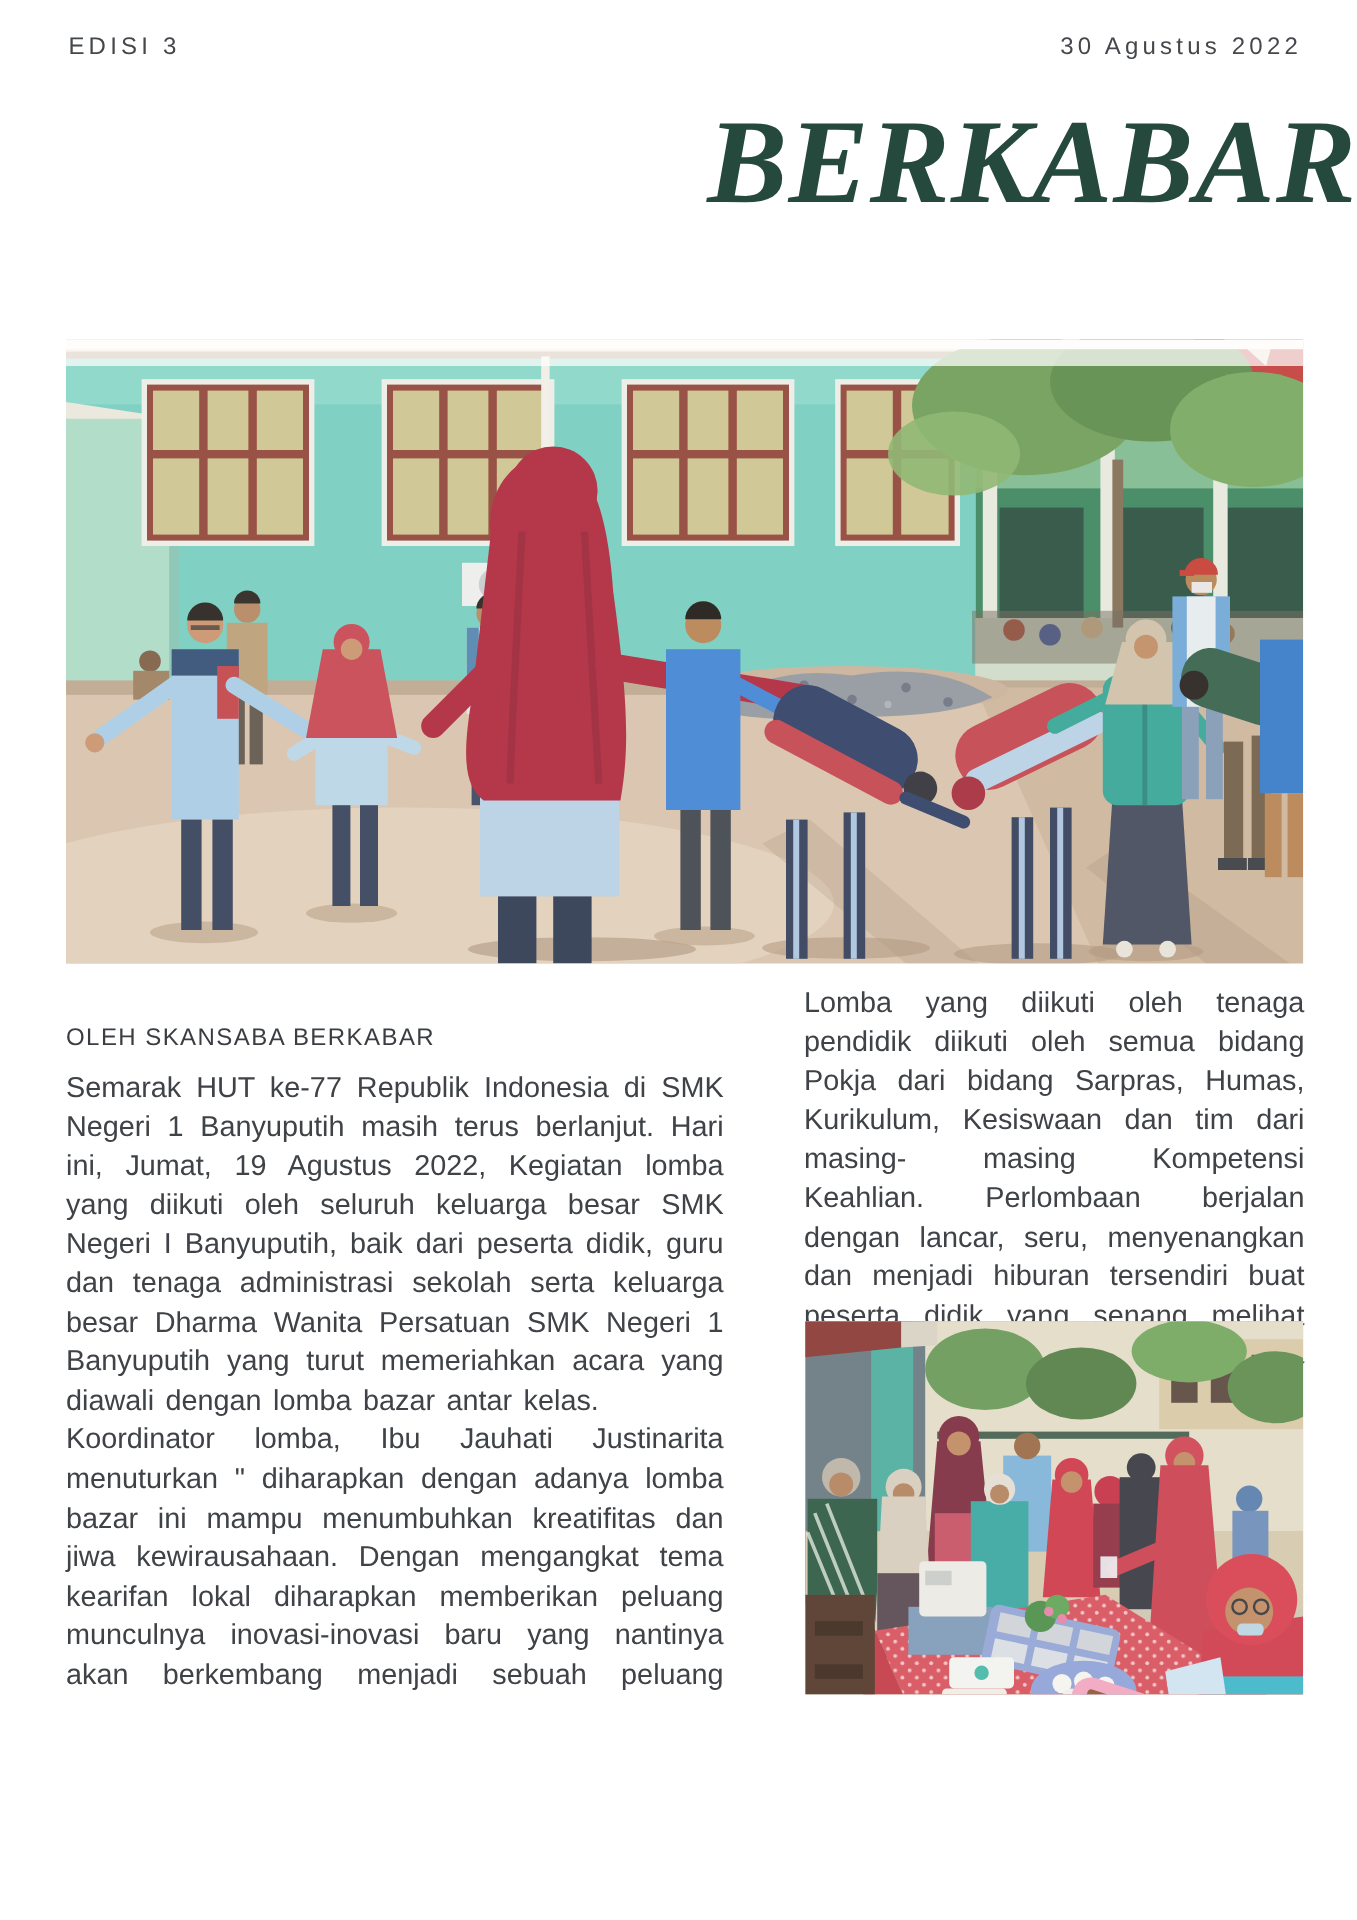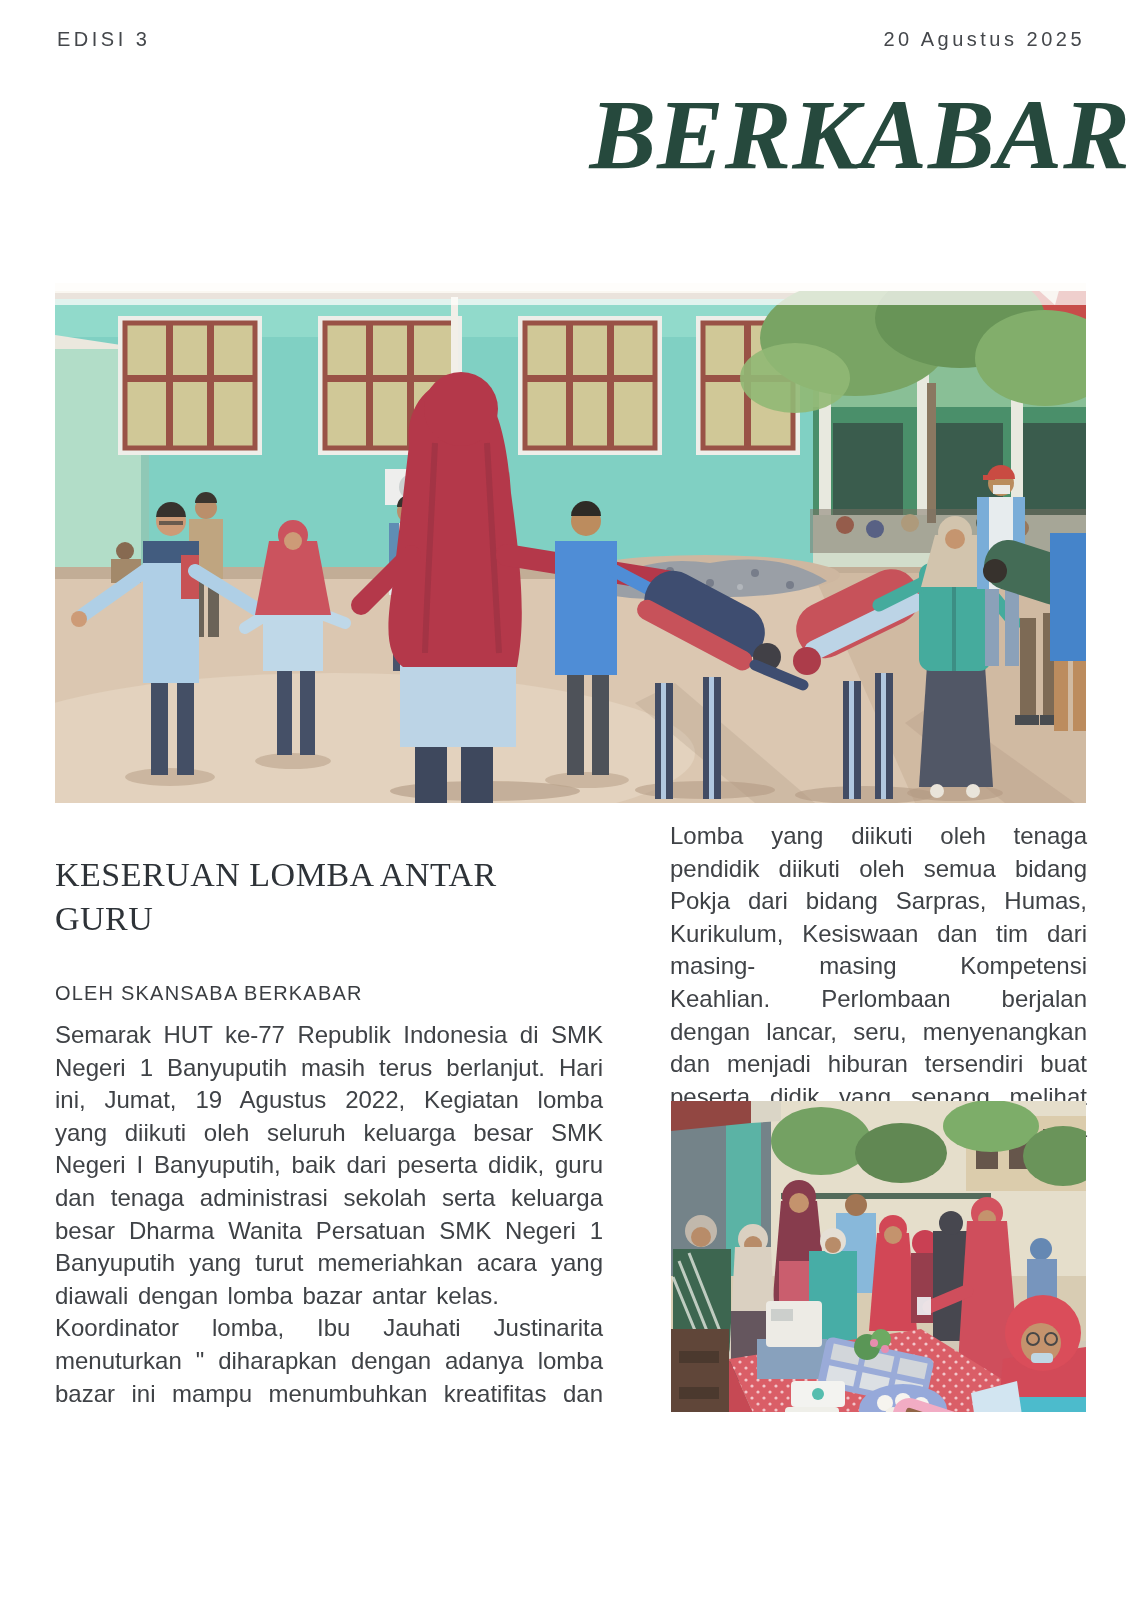--- a/index.html
+++ b/index.html
@@ -77,21 +77,21 @@
     background:var(--divider-gray);
   }
 </style>
 </head>
 <body>
 
 <div class="page">
 
   <div class="meta-row">
     <span class="meta-text">EDISI 3</span>
-    <span class="meta-text">20 Agustus 2025</span>
+    <span class="meta-text">30 Agustus 2022</span>
   </div>
 
   <div class="masthead-title">BERKABAR</div>
 
   <div class="photo-main">
     <svg viewBox="0 0 1031 520" preserveAspectRatio="none">
 
       <rect width="1031" height="520" fill="#efe5d8"></rect>
 
       <rect x="0" y="10" width="758" height="10" fill="#a98f77"></rect>
@@ -338,21 +338,20 @@
       </g>
 
       <rect x="0" y="0" width="1031" height="22" fill="#ffffff" opacity="0.75"></rect>
       <rect x="0" y="0" width="1031" height="8" fill="#ffffff"></rect>
       <rect x="0" y="0" width="1031" height="520" fill="#ffffff" opacity="0.06"></rect>
       <rect x="0" y="0" width="1031" height="520" fill="#f6d9c2" opacity="0.06"></rect>
     </svg>
   </div>
 
   <div class="col-left">
-    <h1 class="article-headline">KESERUAN LOMBA ANTAR GURU</h1>
     <div class="article-byline">OLEH SKANSABA BERKABAR</div>
     <p class="body-text">Semarak HUT ke-77  Republik Indonesia di SMK Negeri 1 Banyuputih masih terus  berlanjut. Hari ini, Jumat, 19 Agustus 2022, Kegiatan lomba yang diikuti oleh seluruh keluarga besar SMK Negeri I Banyuputih, baik dari peserta didik, guru dan tenaga administrasi sekolah serta keluarga besar  Dharma Wanita Persatuan SMK Negeri 1 Banyuputih yang turut memeriahkan  acara yang diawali dengan lomba bazar antar kelas.</p>
     <p class="body-text">Koordinator lomba, Ibu Jauhati Justinarita menuturkan " diharapkan dengan adanya lomba bazar ini mampu menumbuhkan kreatifitas dan   jiwa kewirausahaan. Dengan mengangkat tema   kearifan lokal diharapkan memberikan peluang  munculnya inovasi-inovasi baru yang nantinya akan berkembang   menjadi sebuah peluang usaha. Dengan demikian akan terbentuk calon wirausahawan baru yang tangguh dan inovatif".</p>
   </div>
 
   <div class="col-right">
     <p class="body-text">Lomba yang diikuti oleh tenaga pendidik diikuti oleh semua bidang Pokja dari bidang Sarpras, Humas, Kurikulum, Kesiswaan dan tim dari masing- masing Kompetensi Keahlian. Perlombaan berjalan dengan lancar, seru, menyenangkan dan menjadi hiburan tersendiri buat peserta didik yang senang melihat kekompakan para guru dan tenaga administrasi sekolah.</p>
   </div>
 
   <div class="photo-bazar">

